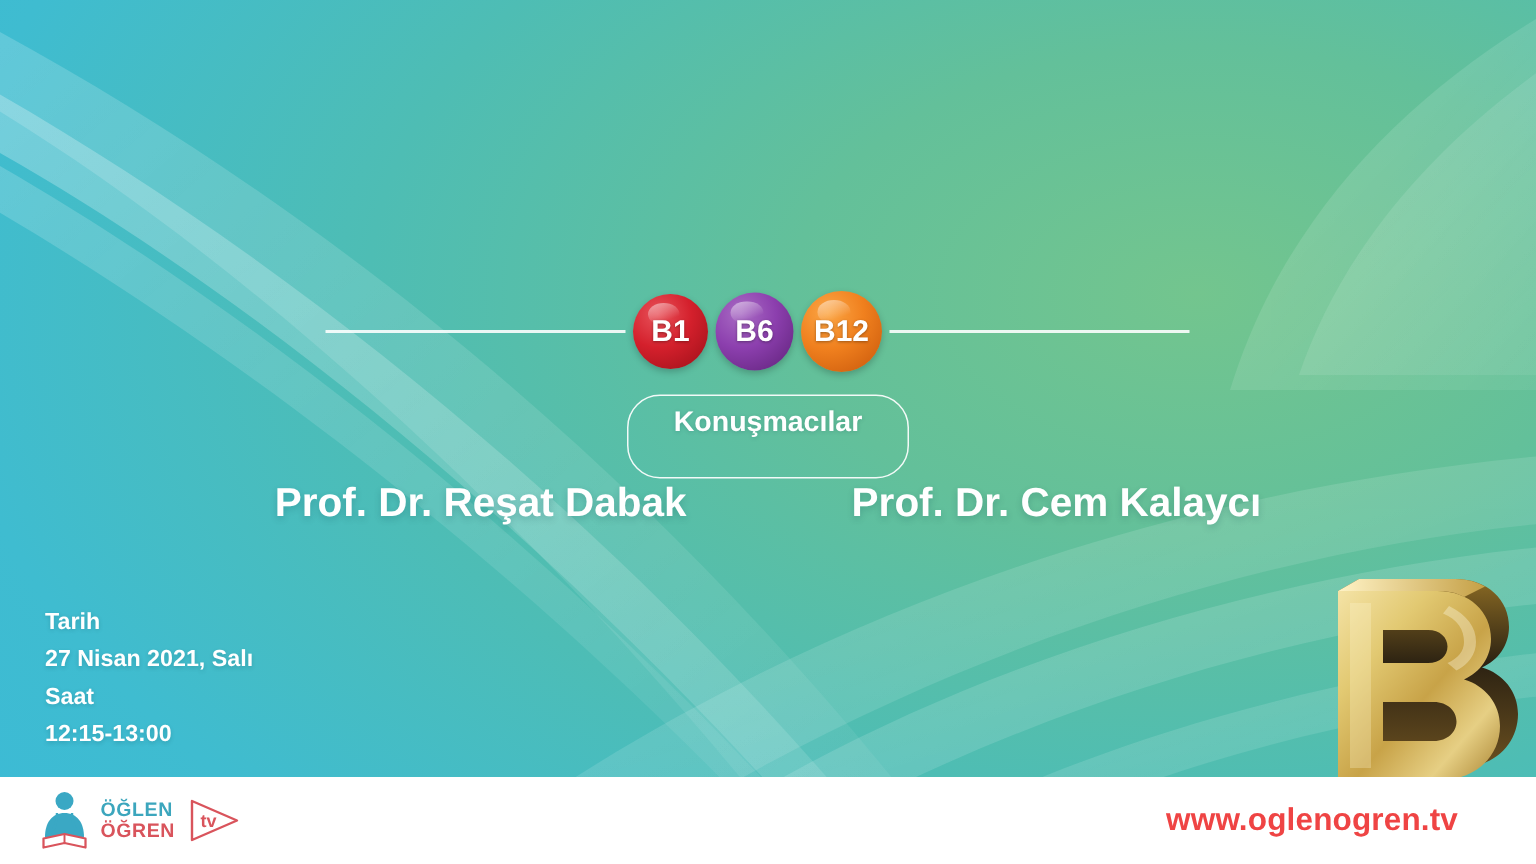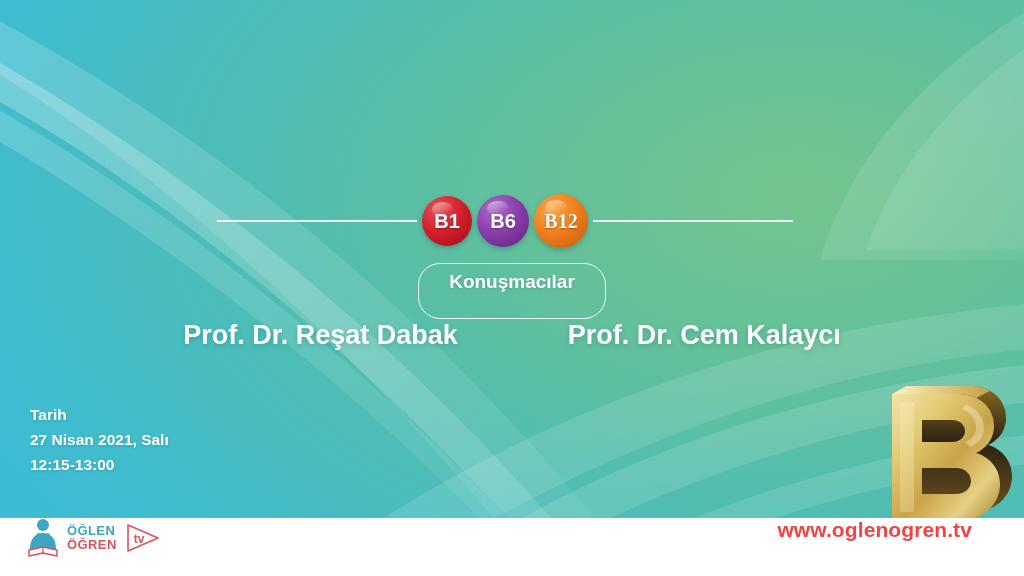--- a/index.html
+++ b/index.html
@@ -71,21 +71,21 @@
     pointer-events:none;
   }
   .badge.b1  { width:50px; height:50px; font-size:20px;
     background:radial-gradient(circle at 33% 27%, #e8525a 0%, #d4202c 45%, #9c0f18 100%);
     box-shadow:0 2px 5px rgba(0,0,0,.22); }
   .badge.b6  { width:52px; height:52px; font-size:20px;
     background:radial-gradient(circle at 33% 27%, #a96cc4 0%, #8c3fae 45%, #5e2178 100%);
     box-shadow:0 2px 5px rgba(0,0,0,.22); }
   .badge.b12 { width:54px; height:54px; font-size:20px;
     background:radial-gradient(circle at 33% 27%, #fba645 0%, #f0801e 45%, #c7560a 100%);
-    box-shadow:0 2px 5px rgba(0,0,0,.22);font-family:Liberation Serif, serif; }
+    box-shadow:0 2px 5px rgba(0,0,0,.22); }
 
   
   .pill-wrap {
     position:absolute; left:0; right:0; top:263px;
     display:flex; justify-content:center;
   }
   .pill {
     border:1.6px solid rgba(255,255,255,.92);
     border-radius:22px;
     padding:8px 30px 27px;
@@ -126,21 +126,21 @@
     position:absolute;
     left:866px; top:382px;
     width:150px; height:140px;
   }
 
   
   .footer {
     position:absolute; left:0; right:0; bottom:0;
     height:58px;
     background:#ffffff;
-    display:flex; align-items:flex-start;
+    display:flex; align-items:center;
     z-index:5;
   }
   .logo {
     display:flex; align-items:center;
     margin-left:26px; gap:7px;
   }
   .logo-figure { width:34px; height:40px; flex:0 0 auto; }
   .logo-words { display:flex; flex-direction:column; line-height:1.04; }
   .logo-words .w1 { color:#3ca6bd; font-size:13px; font-weight:bold; letter-spacing:.4px; }
   .logo-words .w2 { color:#d9545c; font-size:13px; font-weight:bold; letter-spacing:.4px; }
@@ -202,20 +202,21 @@
   </div>
 
   <div class="speakers">
     <div class="speaker-name">Prof. Dr. Reşat Dabak</div>
     <div class="speaker-name">Prof. Dr. Cem Kalaycı</div>
   </div>
 
   <div class="when">
     <div class="lbl">Tarih</div>
     <div class="val">27 Nisan 2021, Salı</div>
+    <div class="lbl">Saat</div>
     <div class="val">12:15-13:00</div>
   </div>
 
   <svg class="gold-b" viewBox="0 0 150 140">
     <defs>
       <linearGradient id="goldFace" x1="0" y1="0" x2="1" y2="1">
         <stop offset="0" stop-color="#f4e3a6"></stop>
         <stop offset=".28" stop-color="#e2c972"></stop>
         <stop offset=".55" stop-color="#c8a348"></stop>
         <stop offset=".78" stop-color="#e6cf84"></stop>

